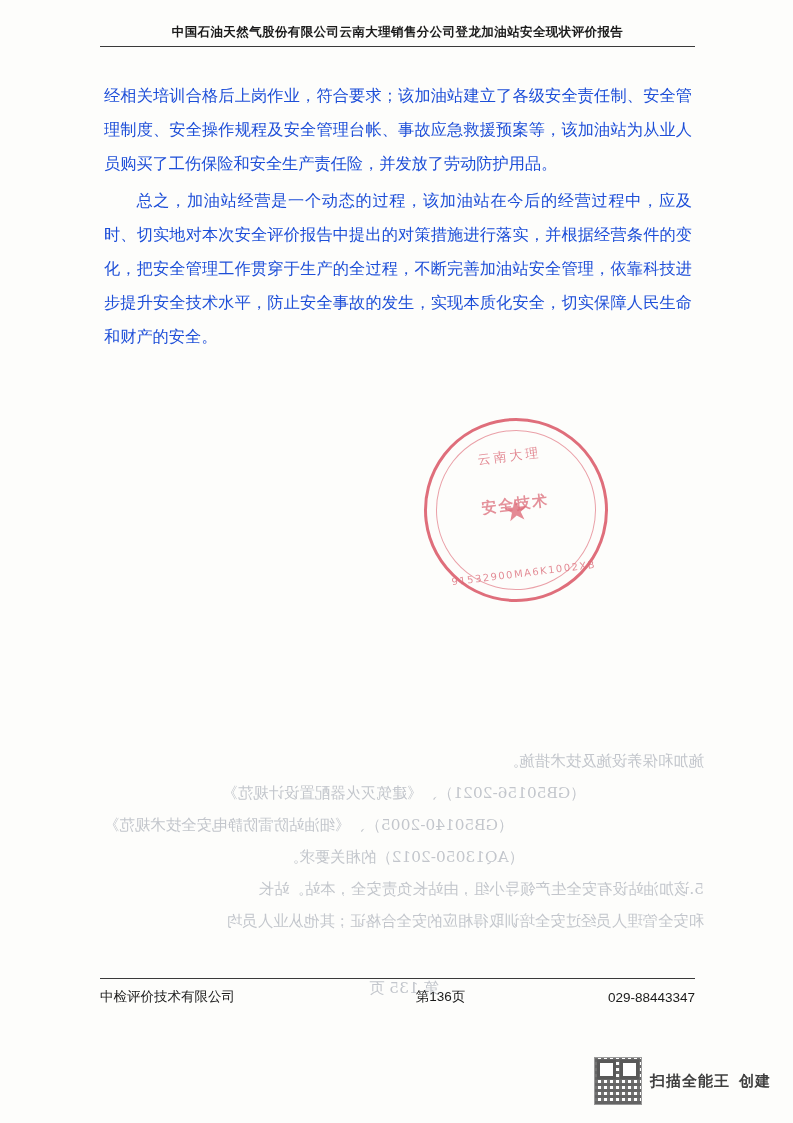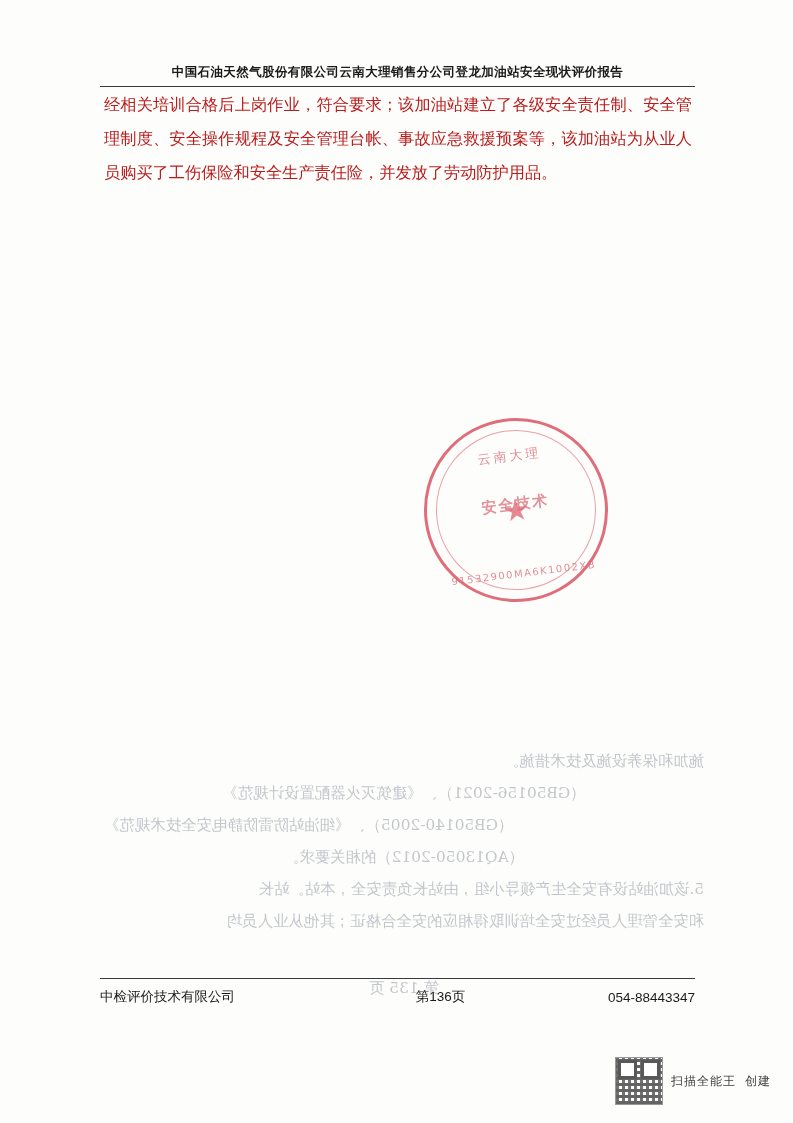--- a/index.html
+++ b/index.html
@@ -20,21 +20,20 @@
     inset: 0;
     background: #fdfdfb;
   }
   
   .doc-header {
     position: absolute;
     top: 24px;
     left: 100px;
     width: 595px;
     text-align: center;
-    margin-top: 40px;
   }
   .doc-header .title {
     font-size: 12.5px;
     font-weight: bold;
     letter-spacing: 0.4px;
     color: #1a1a1a;
     font-family: "DejaVu Serif", serif;
   }
   .doc-header .rule {
     margin-top: 5px;
@@ -45,23 +44,23 @@
     position: absolute;
     top: 76px;
     left: 104px;
     width: 588px;
   }
   .para {
     font-size: 16.2px;
     line-height: 34px;
     text-align: justify;
     text-justify: inter-ideograph;
-    margin: 12px 0 1px 0;
+    margin: 3px 0 1px 0;
     font-family: "DejaVu Serif", serif;
-    color: #b91c1c;
+    color: #1d4ed8;
   }
   .para.indent {
     text-indent: 2em;
   }
   .para.bold {
     font-weight: bold;
   }
   
   .ghost {
     position: absolute;
@@ -180,24 +179,25 @@
   .qr:before, .qr:after {
     content:"";
     position: absolute;
     width: 13px; height: 13px;
     border: 3px solid #3c3c3c;
     background: #fff;
   }
   .qr:before { left: 2px; top: 2px; }
   .qr:after { right: 2px; top: 2px; }
   .scan-text {
-    font-size: 12px;
+    font-size: 15px;
     color: #3e3e3e;
     font-family: "DejaVu Sans", sans-serif;
     letter-spacing: 1px;
+    font-weight: bold;
   }
   .scan-text .sp { display: inline-block; width: 9px; }
 </style>
 </head>
 <body>
 
 <div class="page">
 
   <div class="doc-header">
     <div class="title">中国石油天然气股份有限公司云南大理销售分公司登龙加油站安全现状评价报告</div>
@@ -209,34 +209,35 @@
     <div class="ghost c" style="top:777px">（GB50156-2021）、《建筑灭火器配置设计规范》</div>
     <div class="ghost r" style="top:809px">（GB50140-2005）、《细油站防雷防静电安全技术规范》</div>
     <div class="ghost c" style="top:841px">（AQ13050-2012）的相关要求。</div>
     <div class="ghost" style="top:873px">5.该加油站设有安全生产领导小组，由站长负责安全，本站。站长</div>
     <div class="ghost" style="top:905px">和安全管理人员经过安全培训取得相应的安全合格证；其他从业人员均</div>
     <div class="ghost c" style="top:972px">第 135 页</div>
   </div>
 
   <div class="body-area">
     <p class="para">经相关培训合格后上岗作业，符合要求；该加油站建立了各级安全责任制、安全管理制度、安全操作规程及安全管理台帐、事故应急救援预案等，该加油站为从业人员购买了工伤保险和安全生产责任险，并发放了劳动防护用品。</p>
+    <p class="para indent">总之，加油站经营是一个动态的过程，该加油站在今后的经营过程中，应及时、切实地对本次安全评价报告中提出的对策措施进行落实，并根据经营条件的变化，把安全管理工作贯穿于生产的全过程，不断完善加油站安全管理，依靠科技进步提升安全技术水平，防止安全事故的发生，实现本质化安全，切实保障人民生命和财产的安全。</p>
   </div>
 
   <div class="stamp">
     <div class="stamp-top-text">云南大理</div>
     <div class="stamp-mid-text">安全技术</div>
     <div class="stamp-star">★</div>
     <div class="stamp-bottom-text">91532900MA6K1002XB</div>
   </div>
 
   <div class="footer-rule"></div>
   <div class="footer">
     <span>中检评价技术有限公司</span>
     <span class="center">第136页</span>
-    <span>054-88443347</span>
+    <span>029-88443347</span>
   </div>
 
   <div class="scan-mark">
     <div class="qr"></div>
     <div class="scan-text">
       <span>扫描全能王</span><span class="sp"></span><span>创建</span>
     </div>
   </div>
 
 </div>

